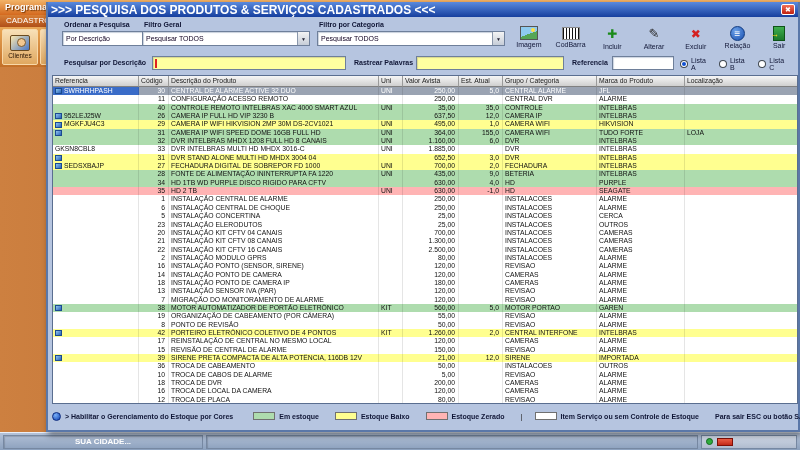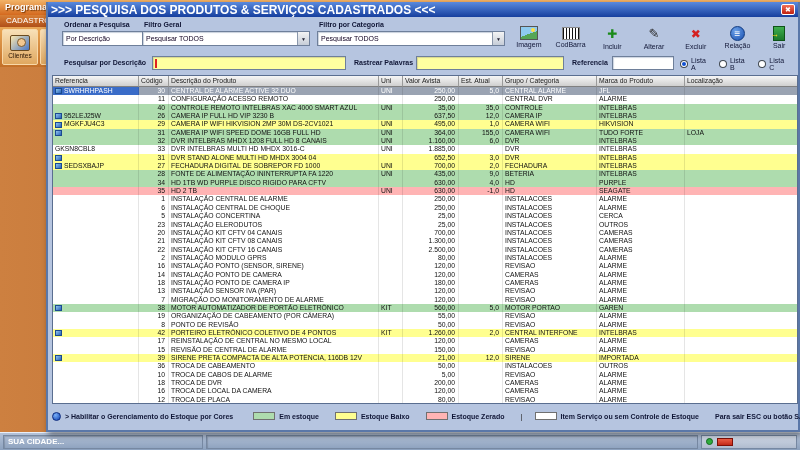--- a/index.html
+++ b/index.html
@@ -22,21 +22,21 @@
   .ptool-ico { width:20px; height:16px; border:1px solid #6a4a20; border-radius:2px;
       background:linear-gradient(135deg,#fde8b0,#4a78c8); position:relative; }
   .ptool-ico::after { content:""; position:absolute; left:6px; top:2px; width:7px; height:7px;
       border-radius:50%; background:#f4c890; border:1px solid #7a5a30; }
   .ptool-btn span { font-size:6.5px; color:#2a1404; }
 
   .parent-statusbar { position:absolute; left:0; top:432px; width:800px; height:18px;
       background:linear-gradient(#b4c2d8,#8ba0bd); border-top:1px solid #e8eef8; display:flex; align-items:center; }
   .status-cell-left { width:200px; height:14px; margin-left:3px; border:1px solid #7688a2;
       box-shadow:inset 1px 1px 1px rgba(0,0,0,0.15); color:#fff; font-size:8px; font-weight:bold;
-      padding:1px 4px; white-space:nowrap; }
+      padding:1px 4px; white-space:nowrap;text-align:center; }
   .status-cell-mid { flex:1; height:14px; margin:0 3px; border:1px solid #7688a2;
       box-shadow:inset 1px 1px 1px rgba(0,0,0,0.15); }
   .status-cell-right { width:96px; height:14px; margin-right:3px; border:1px solid #7688a2;
       background:linear-gradient(#d0d8e6,#b0bccf); display:flex; align-items:center; gap:4px; padding:0 4px; }
   .status-dot-green { width:7px; height:7px; border-radius:50%; background:#2fae3f; border:1px solid #14691f; }
   .status-badge-red { width:16px; height:8px; background:linear-gradient(#f06048,#c02818); border:1px solid #801008; }
 
   
   .dialog { position:absolute; left:46px; top:2px; width:754px; height:430px;
       background:#b6c5e0; border:2px solid #5a77a8; border-top:none; box-shadow:2px 3px 6px rgba(0,0,0,0.45); }

